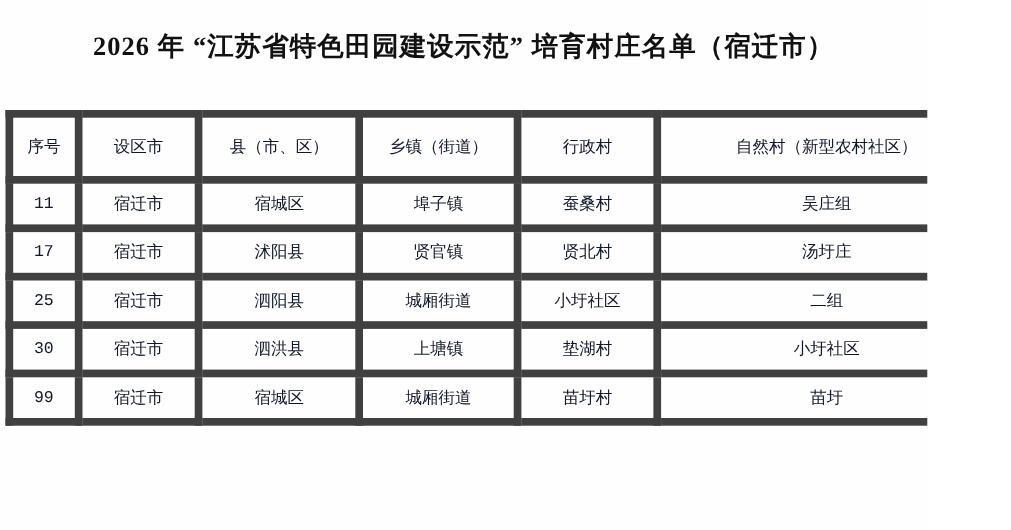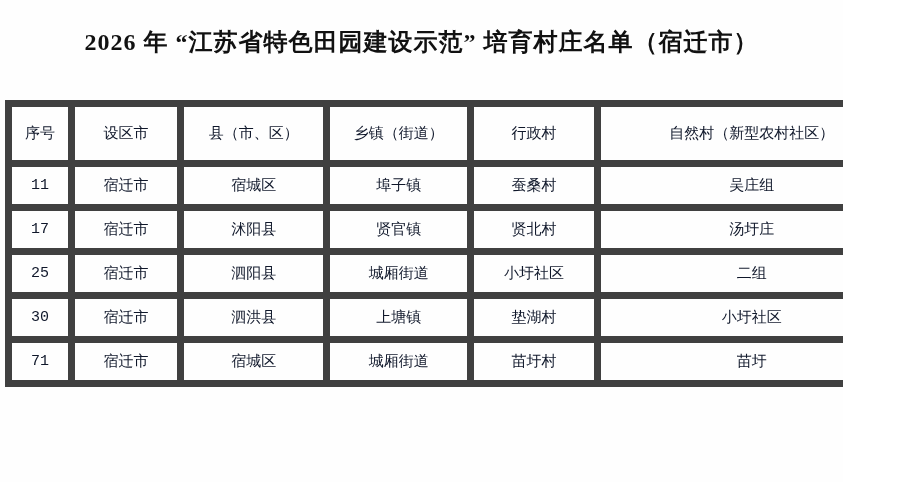--- a/index.html
+++ b/index.html
@@ -118,21 +118,21 @@
         </tr>
         <tr>
           <td class="num">30</td>
           <td>宿迁市</td>
           <td>泗洪县</td>
           <td>上塘镇</td>
           <td>垫湖村</td>
           <td>小圩社区</td>
         </tr>
         <tr>
-          <td class="num">71</td>
+          <td class="num">99</td>
           <td>宿迁市</td>
           <td>宿城区</td>
           <td>城厢街道</td>
           <td>苗圩村</td>
           <td>苗圩</td>
         </tr>
       </tbody>
   </table>
 </div>
 

